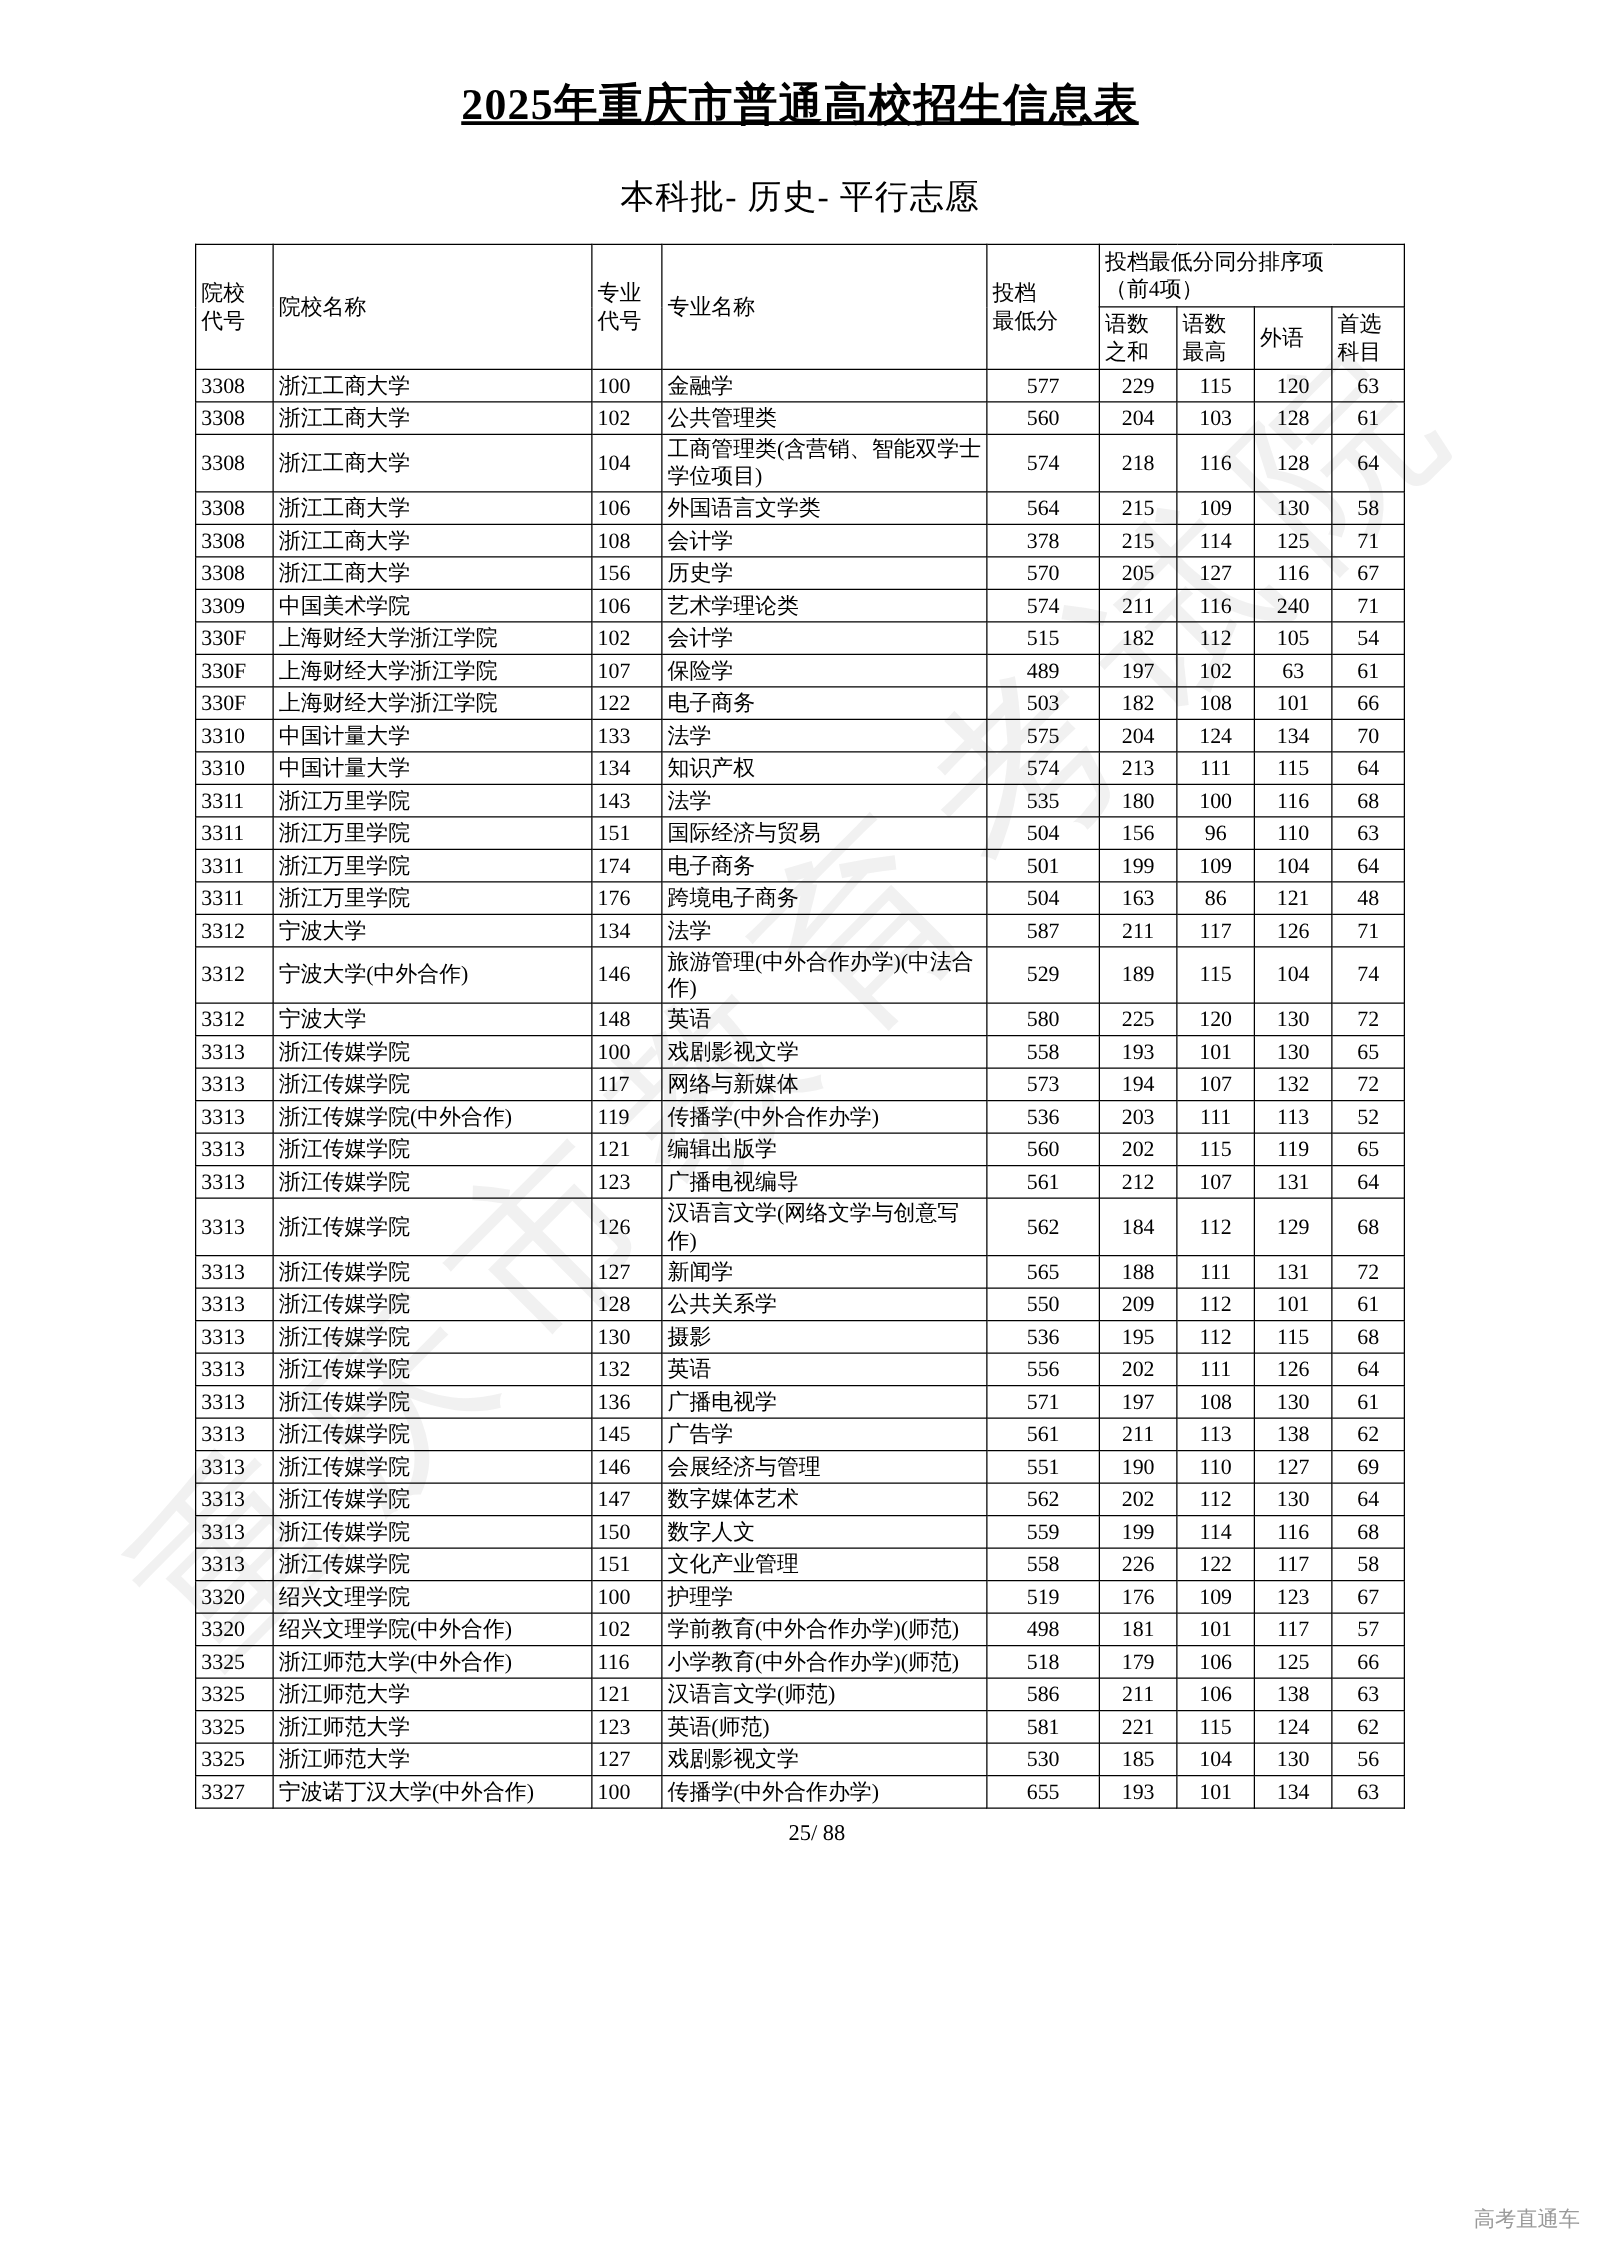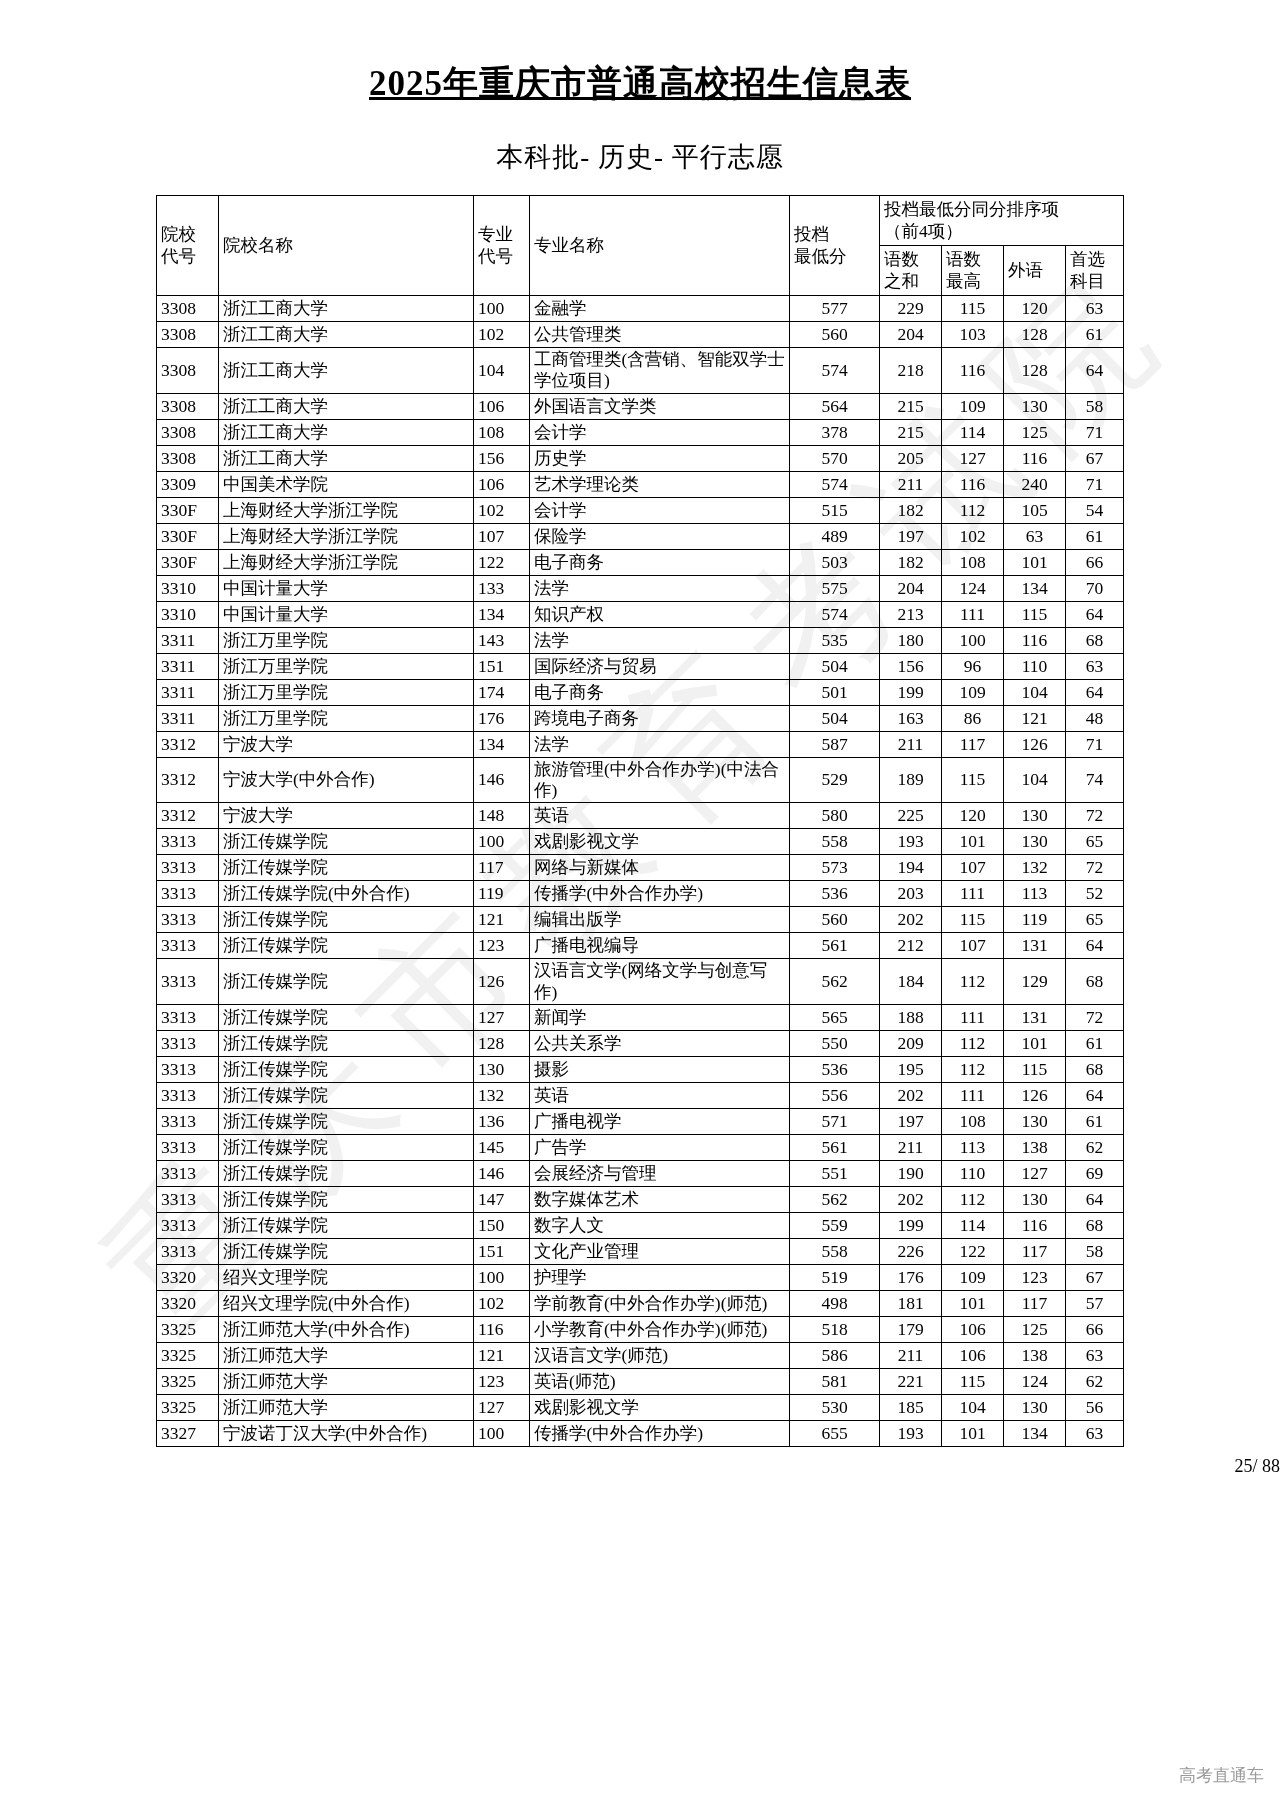--- a/index.html
+++ b/index.html
@@ -58,21 +58,21 @@
   }
   table.adm th { white-space: pre-line; }
   th.h-left { text-align: left; padding-left: 5px; }
   th.h-center { text-align: left; }
   tr.h-row1 th { height: 50px; }
   tr.h-row2 th { height: 50px; }
   td.c-left { text-align: left; padding-left: 5px; }
   td.c-num { text-align: center; }
   table.adm td { height: 26px; }
   .page-number {
-    text-align: right;
+    text-align: center;
     font-size: 18px;
     margin-top: 9px;
     padding-left: 27px;
   }
   .corner-watermark {
     position: absolute;
     right: 16px;
     bottom: 24px;
     font-size: 17px;
     color: #9a9a9a;

